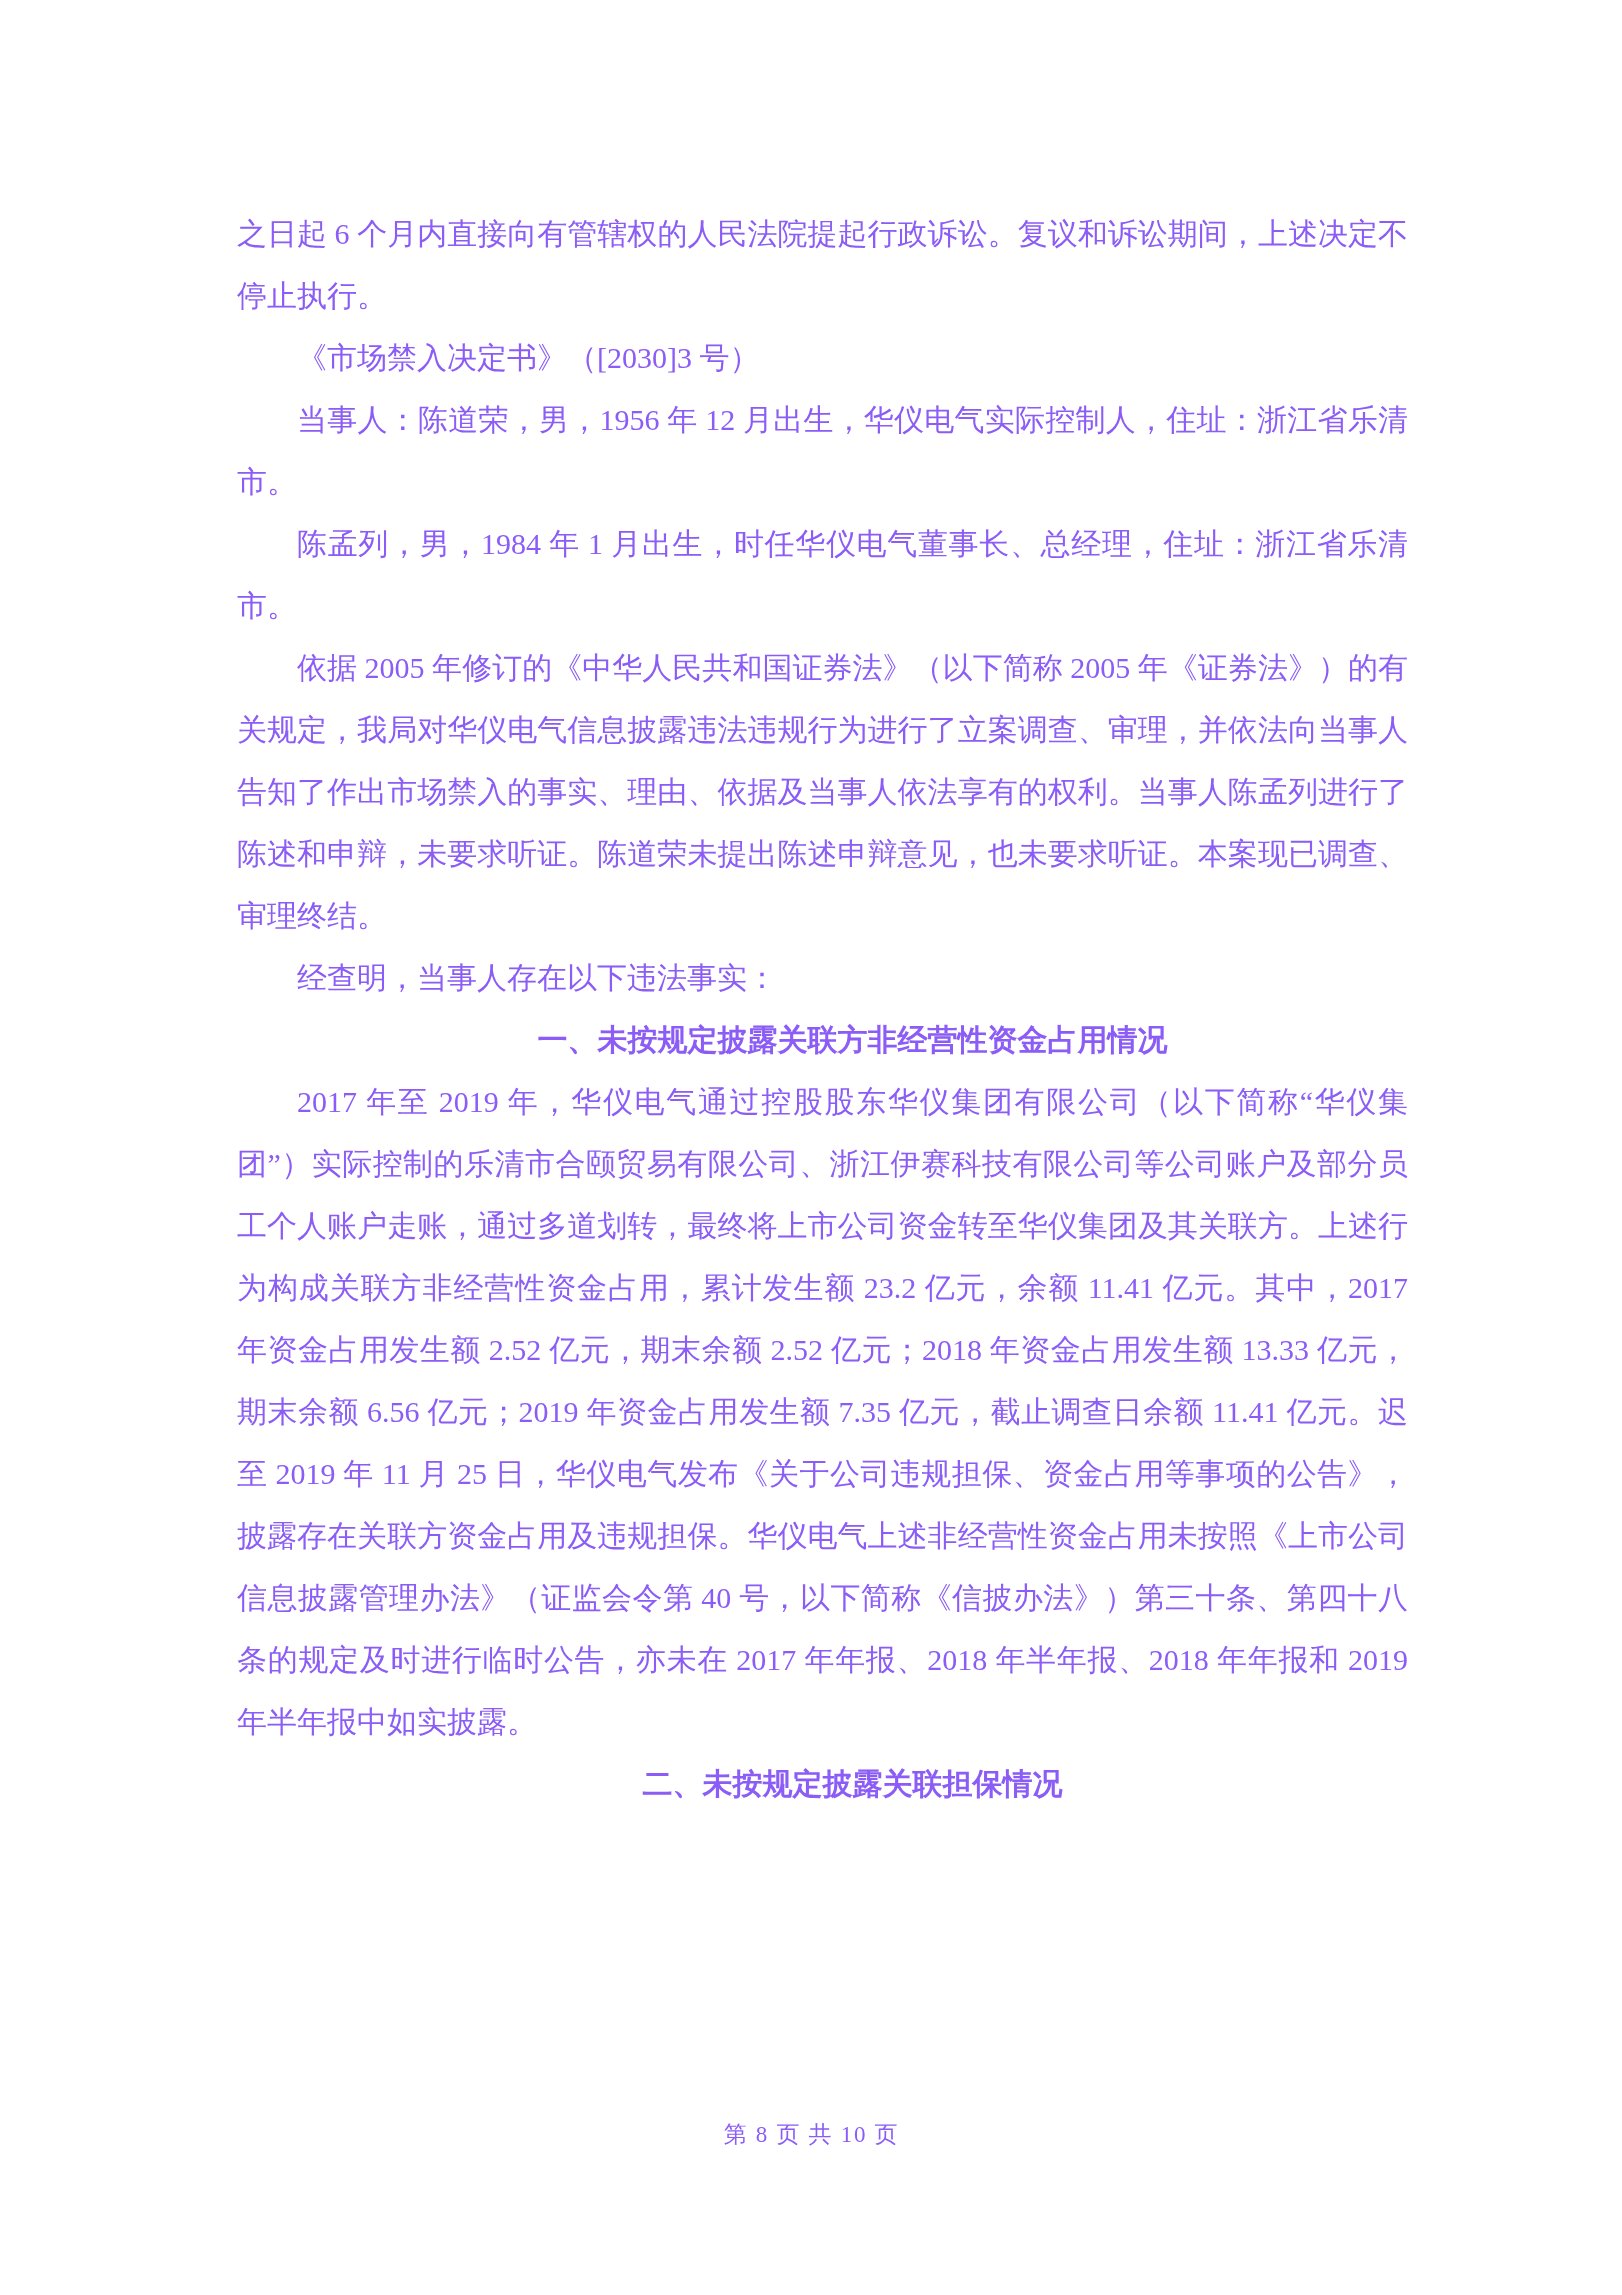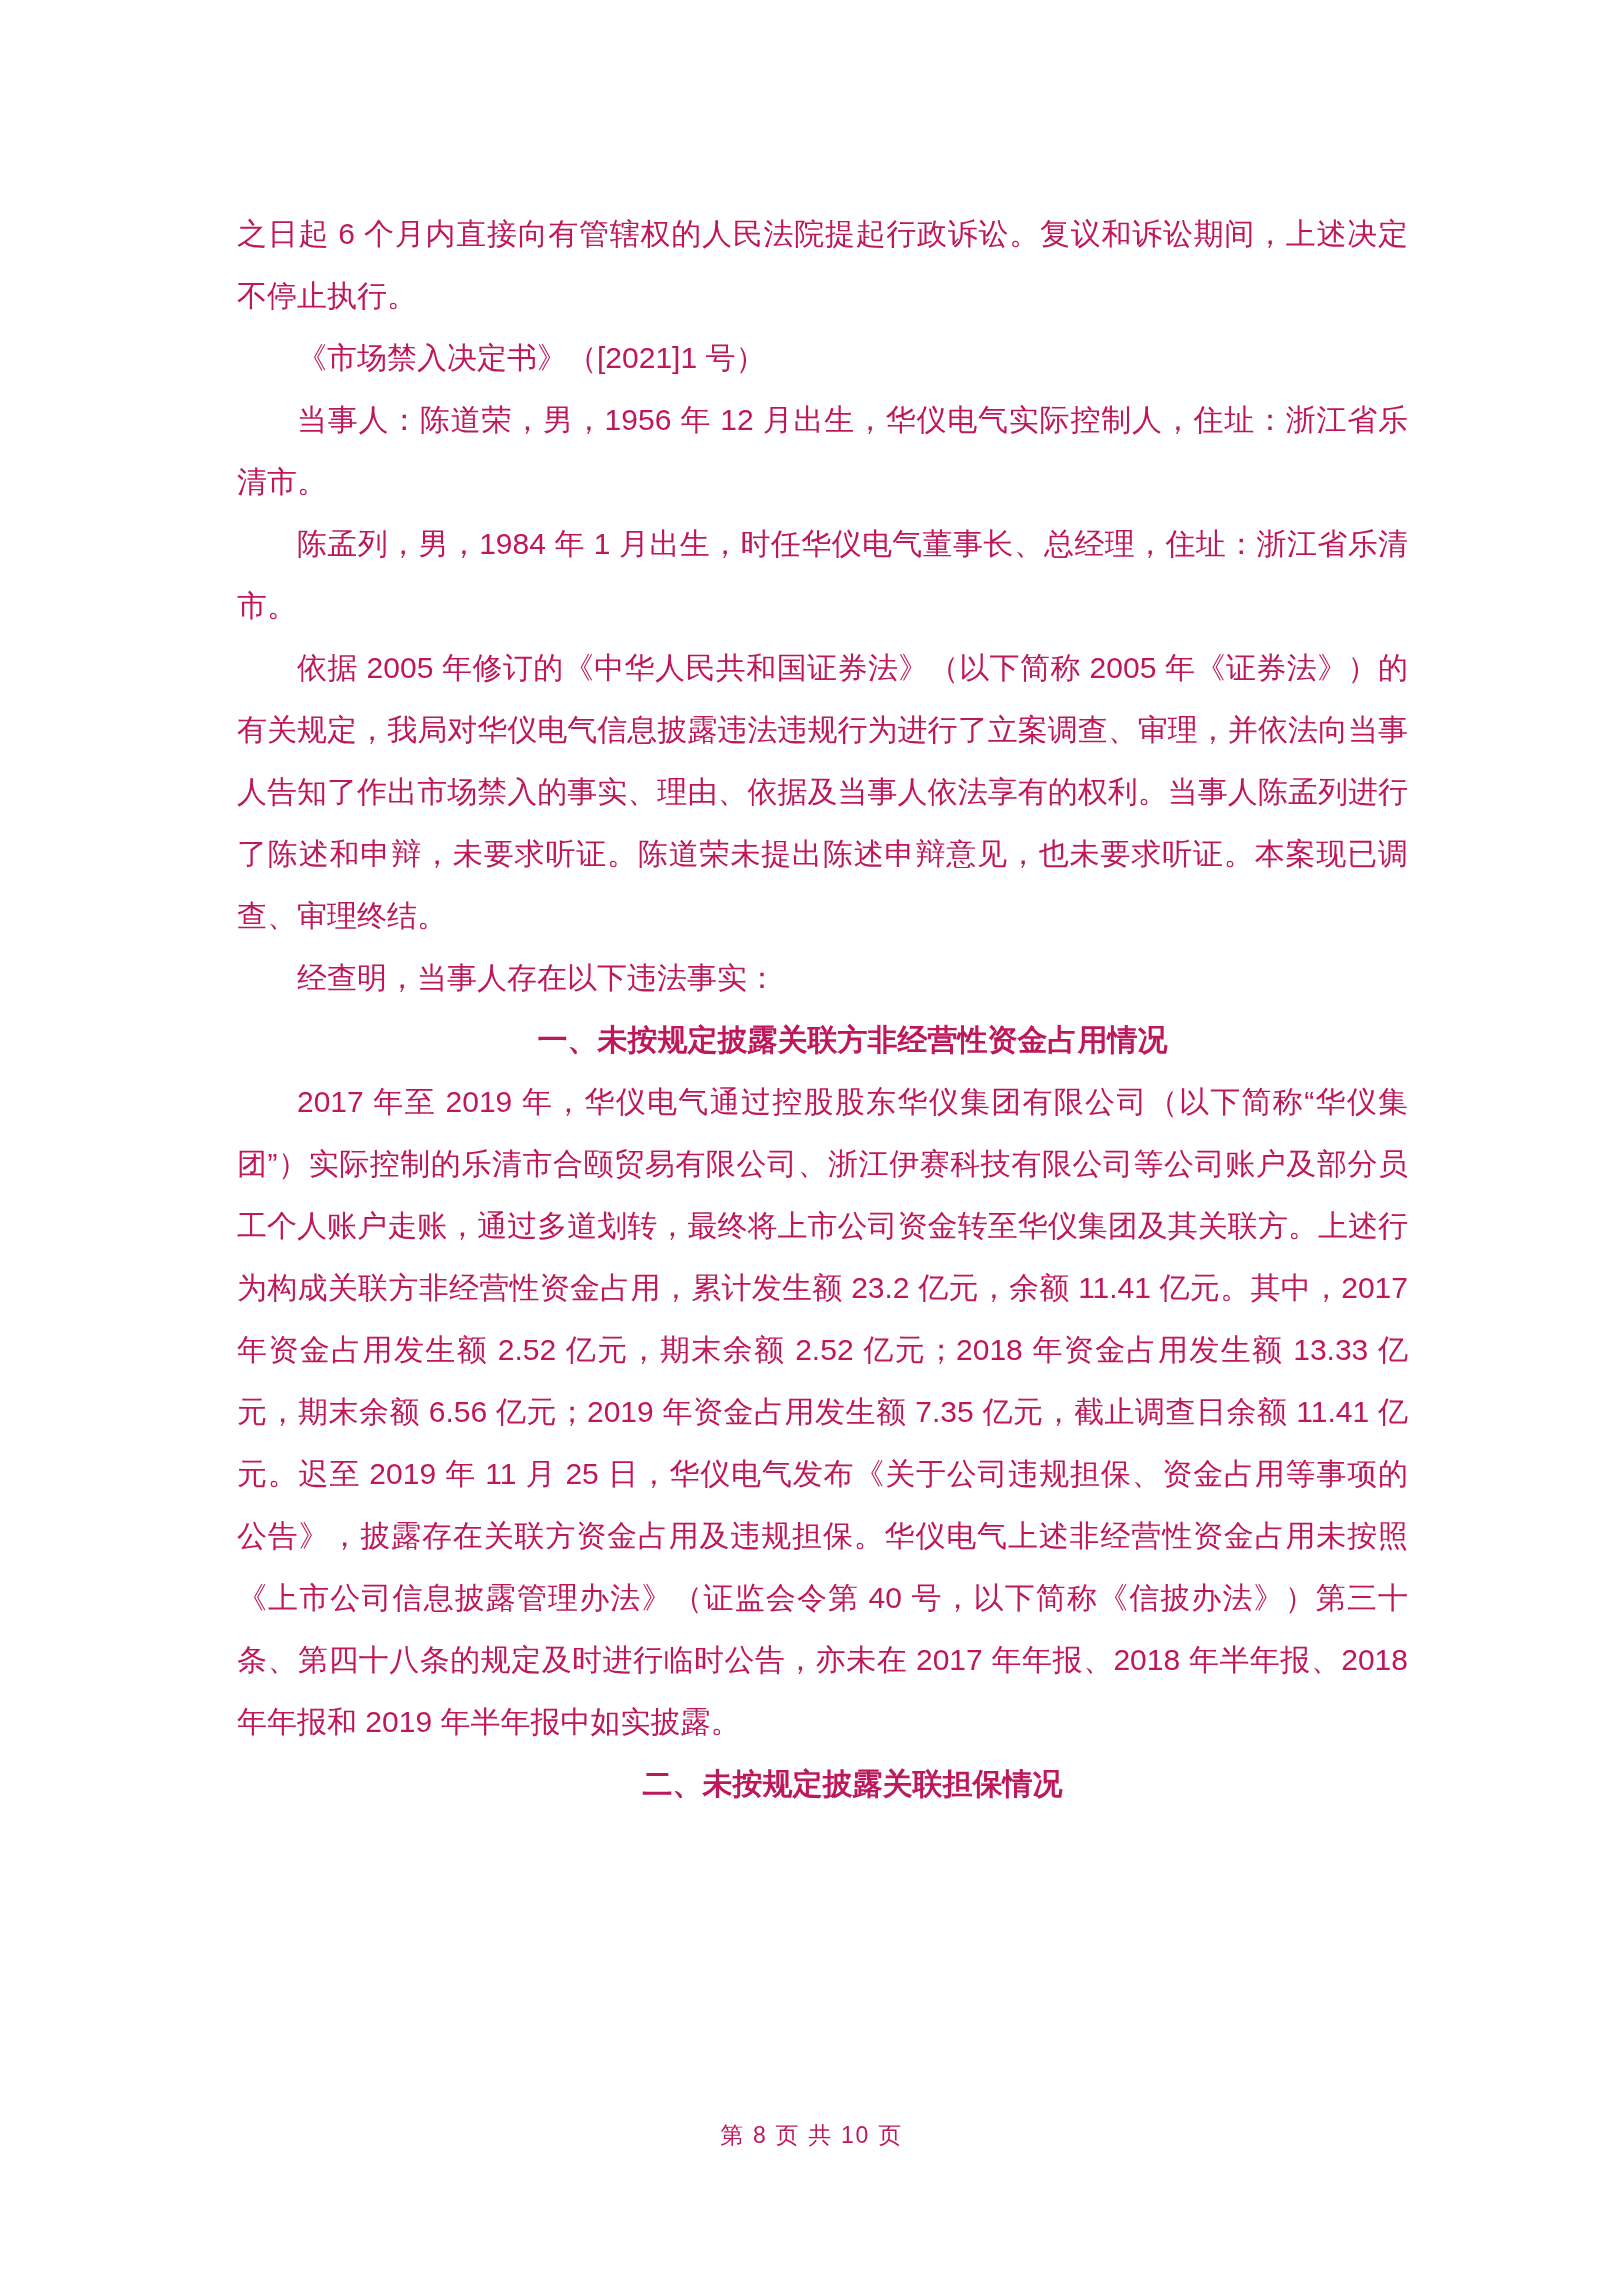--- a/index.html
+++ b/index.html
@@ -7,22 +7,22 @@
     padding: 0;
     background: #ffffff;
   }
   .page {
     position: relative;
     width: 1623px;
     height: 2295px;
     background: #ffffff;
     box-sizing: border-box;
     overflow: hidden;
-    color: #be185d;
-    font-family: Liberation Sans, sans-serif;
+    color: #8b5cf6;
+    font-family: Liberation Serif, serif;
   }
   .content {
     position: absolute;
     top: 203px;
     left: 237px;
     width: 1171px;
   }
   .para {
     margin: 0;
     font-size: 30px;
@@ -49,21 +49,21 @@
     line-height: 34px;
     letter-spacing: 1.7px;
   }
 </style>
 </head>
 <body>
 
 <div class="page">
   <div class="content">
     <p class="para no-indent">之日起 6 个月内直接向有管辖权的人民法院提起行政诉讼。复议和诉讼期间，上述决定不停止执行。</p>
-    <p class="para">《市场禁入决定书》（[2021]1 号）</p>
+    <p class="para">《市场禁入决定书》（[2030]3 号）</p>
     <p class="para">当事人：陈道荣，男，1956 年 12 月出生，华仪电气实际控制人，住址：浙江省乐清市。</p>
     <p class="para">陈孟列，男，1984 年 1 月出生，时任华仪电气董事长、总经理，住址：浙江省乐清市。</p>
     <p class="para">依据 2005 年修订的《中华人民共和国证券法》（以下简称 2005 年《证券法》）的有关规定，我局对华仪电气信息披露违法违规行为进行了立案调查、审理，并依法向当事人告知了作出市场禁入的事实、理由、依据及当事人依法享有的权利。当事人陈孟列进行了陈述和申辩，未要求听证。陈道荣未提出陈述申辩意见，也未要求听证。本案现已调查、审理终结。</p>
     <p class="para">经查明，当事人存在以下违法事实：</p>
     <p class="para heading">一、未按规定披露关联方非经营性资金占用情况</p>
     <p class="para">2017 年至 2019 年，华仪电气通过控股股东华仪集团有限公司（以下简称“华仪集团”）实际控制的乐清市合颐贸易有限公司、浙江伊赛科技有限公司等公司账户及部分员工个人账户走账，通过多道划转，最终将上市公司资金转至华仪集团及其关联方。上述行为构成关联方非经营性资金占用，累计发生额 23.2 亿元，余额 11.41 亿元。其中，2017 年资金占用发生额 2.52 亿元，期末余额 2.52 亿元；2018 年资金占用发生额 13.33 亿元，期末余额 6.56 亿元；2019 年资金占用发生额 7.35 亿元，截止调查日余额 11.41 亿元。迟至 2019 年 11 月 25 日，华仪电气发布《关于公司违规担保、资金占用等事项的公告》，披露存在关联方资金占用及违规担保。华仪电气上述非经营性资金占用未按照《上市公司信息披露管理办法》（证监会令第 40 号，以下简称《信披办法》）第三十条、第四十八条的规定及时进行临时公告，亦未在 2017 年年报、2018 年半年报、2018 年年报和 2019 年半年报中如实披露。</p>
     <p class="para heading">二、未按规定披露关联担保情况</p>
   </div>
   <div class="footer">
     <span>第 8 页 共 10 页</span>

